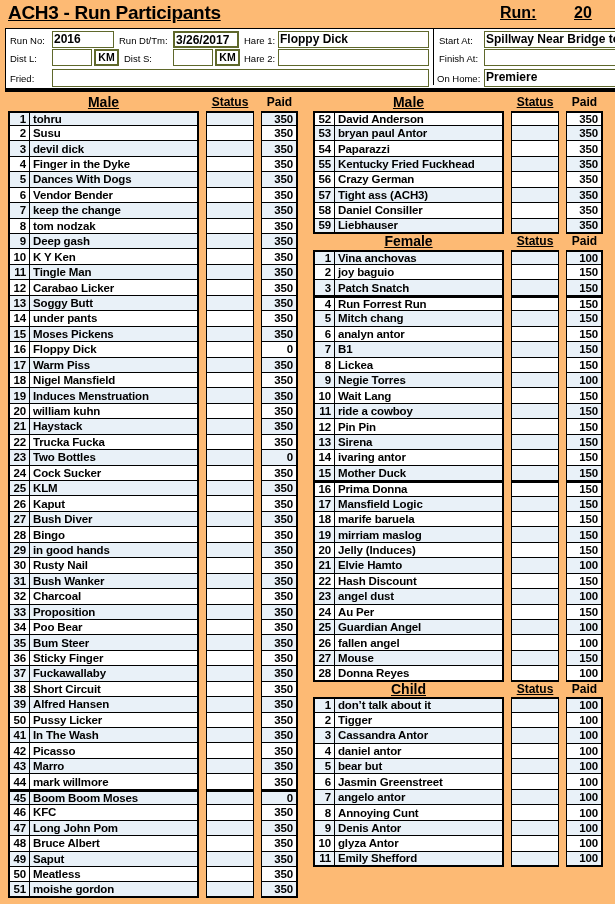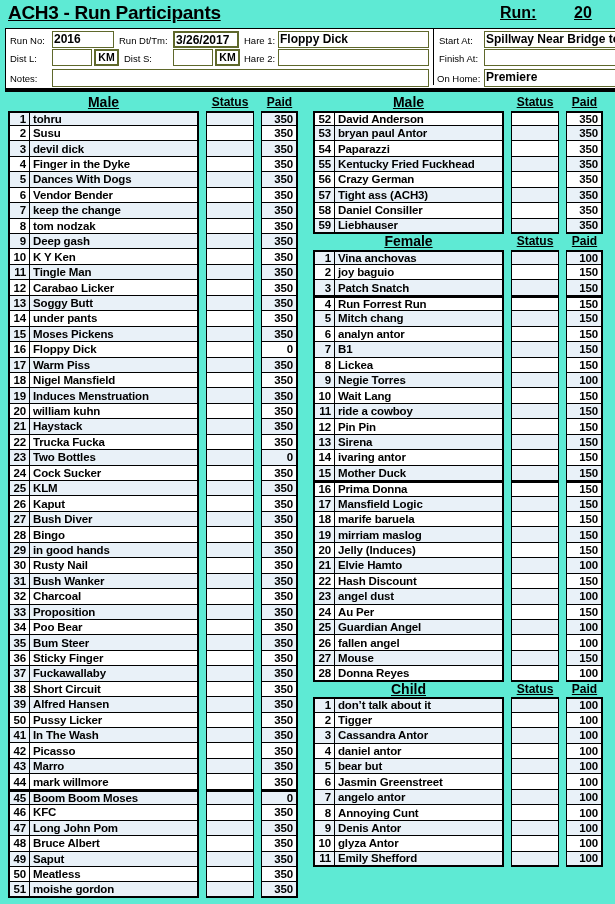--- a/index.html
+++ b/index.html
@@ -1,16 +1,16 @@
 <!DOCTYPE html>
 <html style="--stripe: #e9f1f8; --olive: #5f682b;"><head>
 <meta charset="utf-8">
 <style>
   html,body{margin:0;padding:0;background:#fff;}
-  .page{position:relative;width:615px;height:904px;background:#5eead4;overflow:hidden;
+  .page{position:relative;width:615px;height:904px;background:#fdba74;overflow:hidden;
         font-family:"Liberation Sans",sans-serif;color:#000;}
 
   
   .title{position:absolute;left:8px;top:2px;font-size:19px;font-weight:bold;
          text-decoration:underline;letter-spacing:-0.3px;}
   .run-label{position:absolute;left:500px;top:4px;font-size:16px;font-weight:bold;
          text-decoration:underline;}
   .run-value{position:absolute;left:574px;top:4px;width:41px;font-size:16px;font-weight:bold;
          text-decoration:underline;white-space:nowrap;overflow:hidden;}
 
@@ -32,21 +32,21 @@
   .list-col{position:absolute;top:0;width:292px;}
   #col-left{left:8px;} #col-right{left:313px;}
 
   .sec-hdr,.row{display:grid;grid-template-columns:22px 169px 7px 48px 7px 37px;}
   .sec-hdr{height:15.5px;align-items:center;}
   .sh-title{grid-column:1/3;text-align:center;font-size:14px;font-weight:bold;
             text-decoration:underline;line-height:15px;}
   .sh-status{grid-column:4;text-align:center;font-size:12px;font-weight:bold;
             text-decoration:underline;line-height:15px;}
   .sh-paid{grid-column:6;text-align:center;font-size:12px;font-weight:bold;
-            text-decoration:underline;line-height:15px;}
+            line-height:15px;}
 
   .row{height:15.45px;}
   .cell{box-sizing:border-box;border-bottom:1px solid #000;display:flex;align-items:center;
         overflow:hidden;font-size:11.5px;font-weight:bold;letter-spacing:-0.15px;
         white-space:nowrap;background:#fff;}
   .c-num{grid-column:1;border-left:2px solid #000;border-right:1px solid #000;
          justify-content:flex-end;padding-right:3px;}
   .c-name{grid-column:2;border-right:2px solid #000;padding-left:3px;}
   .c-status{grid-column:4;border-left:1px solid #000;border-right:1px solid #000;}
   .c-paid{grid-column:6;border-left:1px solid #000;border-right:2px solid #000;
@@ -81,21 +81,21 @@
     <div class="ffield" style="left:46px;top:20px;width:40px"></div>
     <div class="fkm" style="left:88px;top:20px">KM</div>
     <span class="flabel" style="left:118px;top:24px">Dist S:</span>
     <div class="ffield" style="left:167px;top:20px;width:40px"></div>
     <div class="fkm" style="left:209px;top:20px">KM</div>
     <span class="flabel" style="left:238px;top:24px">Hare 2:</span>
     <div class="ffield" style="left:272px;top:20px;width:151px"></div>
     <span class="flabel" style="left:433px;top:24px">Finish At:</span>
     <div class="ffield" style="left:478px;top:20px;width:140px"></div>
 
-    <span class="flabel" style="left:4px;top:44px">Notes:</span>
+    <span class="flabel" style="left:4px;top:44px">Fried:</span>
     <div class="ffield" style="left:46px;top:40px;width:377px;height:18px"></div>
     <span class="flabel" style="left:431px;top:44px">On Home:</span>
     <div class="ffield" style="left:478px;top:40px;width:140px;height:18px">Premiere</div>
   </div>
 
   <div class="lists">
     <div class="list-col" id="col-left">
         <div class="sec-hdr">
           <span class="sh-title">Male</span>
           <span class="sh-status">Status</span>

